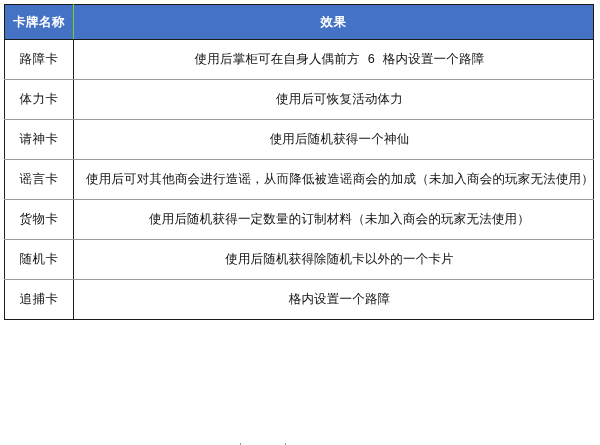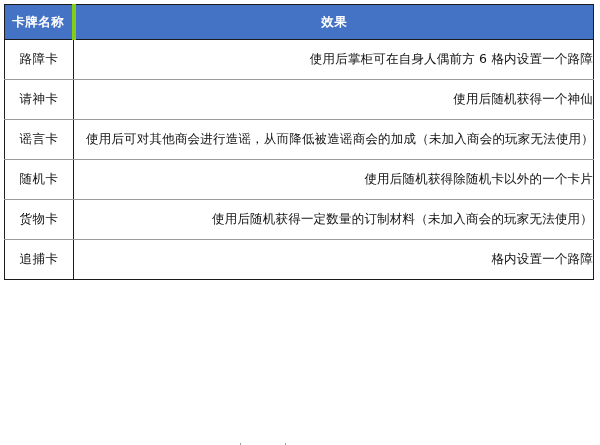--- a/index.html
+++ b/index.html
@@ -30,21 +30,21 @@
 
   thead th {
     background: #4472C4;
     color: #ffffff;
     font-weight: bold;
     font-size: 12.5px;
     height: 34px;
     line-height: 34px;
     padding: 0;
     text-align: center;
-    border-right: 4px solid #84cc16;
+    border-right: 1px solid #84cc16;
     border-bottom: 1px solid #1b1b1b;
     letter-spacing: 0.5px;
   }
   thead th:last-child { border-right: none; }
 
   tbody td {
     height: 39px;
     font-size: 12.5px;
     color: #111111;
     padding: 0;
@@ -53,25 +53,26 @@
   }
   tbody tr:last-child td { border-bottom: none; }
 
   tbody td.name-cell {
     text-align: center;
     border-right: 1px solid #1b1b1b;
     letter-spacing: 0.5px;
     white-space: nowrap;
   }
   tbody td.effect-cell {
-    text-align: right;
+    text-align: center;
     padding-left: 12px;
     letter-spacing: 0.2px;
     white-space: nowrap;
     overflow: hidden;
+    font-family: Liberation Mono, monospace;
   }
   .partial-row {
     position: absolute;
     left: 4px;
     top: 443px;
     width: 589px;
     height: 2px;
   }
   .partial-tick {
     position: absolute;
@@ -95,34 +96,38 @@
         <th>卡牌名称</th>
         <th>效果</th>
       </tr>
     </thead>
     <tbody id="table-body">
         <tr>
           <td class="name-cell">路障卡</td>
           <td class="effect-cell">使用后掌柜可在自身人偶前方 6 格内设置一个路障</td>
         </tr>
         <tr>
+          <td class="name-cell">体力卡</td>
+          <td class="effect-cell">使用后可恢复活动体力</td>
+        </tr>
+        <tr>
           <td class="name-cell">请神卡</td>
           <td class="effect-cell">使用后随机获得一个神仙</td>
         </tr>
         <tr>
           <td class="name-cell">谣言卡</td>
           <td class="effect-cell">使用后可对其他商会进行造谣，从而降低被造谣商会的加成（未加入商会的玩家无法使用）</td>
         </tr>
         <tr>
+          <td class="name-cell">货物卡</td>
+          <td class="effect-cell">使用后随机获得一定数量的订制材料（未加入商会的玩家无法使用）</td>
+        </tr>
+        <tr>
           <td class="name-cell">随机卡</td>
           <td class="effect-cell">使用后随机获得除随机卡以外的一个卡片</td>
-        </tr>
-        <tr>
-          <td class="name-cell">货物卡</td>
-          <td class="effect-cell">使用后随机获得一定数量的订制材料（未加入商会的玩家无法使用）</td>
         </tr>
         <tr>
           <td class="name-cell">追捕卡</td>
           <td class="effect-cell">格内设置一个路障</td>
         </tr>
       </tbody>
   </table>
 </div>
 
 <div class="partial-row">

